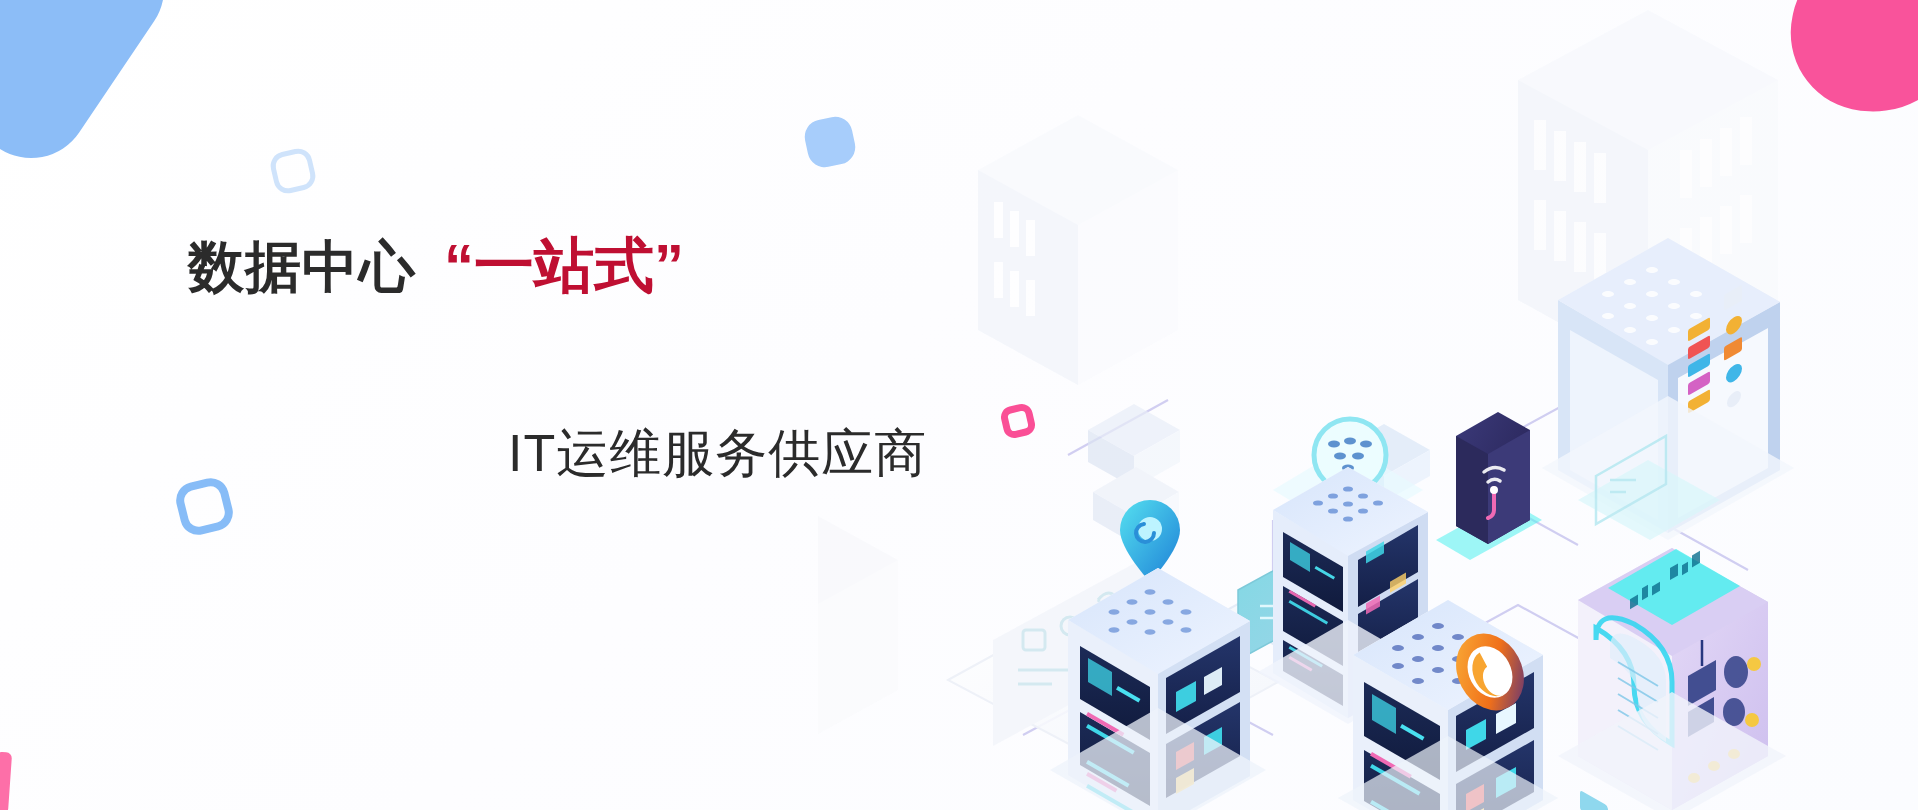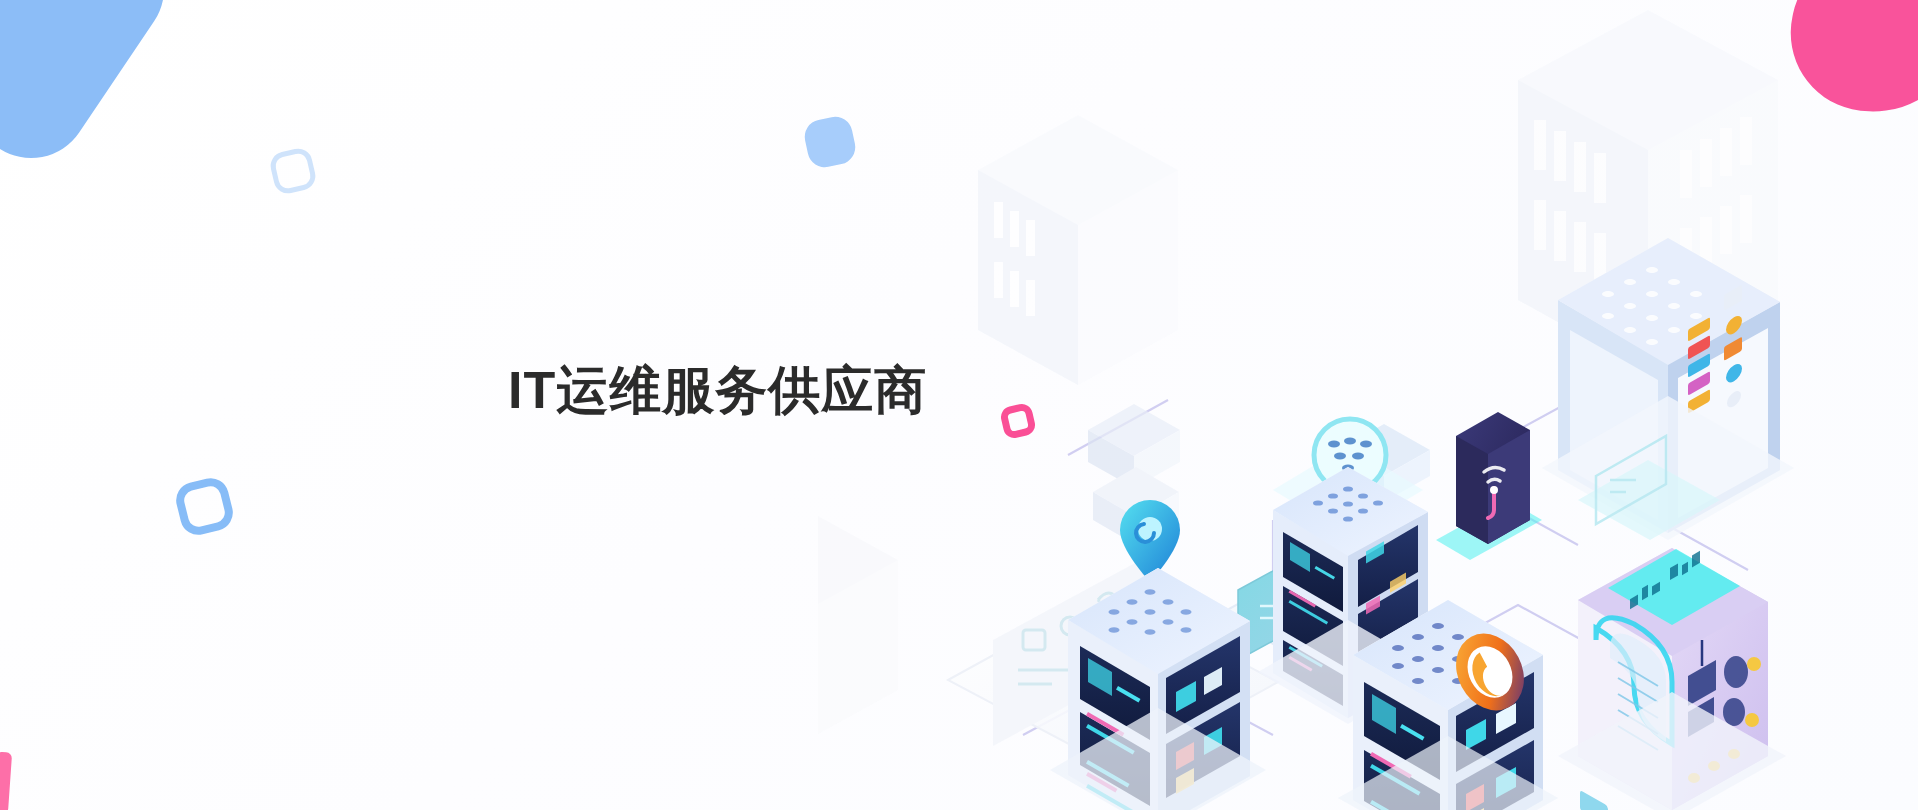--- a/index.html
+++ b/index.html
@@ -69,21 +69,21 @@
     line-height:1.05;
     white-space:nowrap;
   }
   .line-1 .dark { color:#2b2b2b; }
   .line-1 .spacer { display:inline-block; width:28px; }
   .line-1 .red { color:#bf0f32; font-size:60px; letter-spacing:0px; }
   .line-2 {
     margin-top:122px;
     margin-left:320px;
     font-size:52px;
-    font-weight:bold;
+    font-weight:normal;
     letter-spacing:1px;
     color:#2b2b2b;
     white-space:nowrap;
   }
 
   
   .illus { position:absolute; right:0; top:0; width:1100px; height:810px; }
   .illus svg { display:block; width:100%; height:100%; }
 </style>
 </head>
@@ -93,20 +93,23 @@
 
   <div class="blob-topleft"></div>
   <div class="blob-topright"></div>
   <div class="blob-bottomleft"></div>
   <div class="sq-outline sq-outline-1"></div>
   <div class="sq-outline sq-outline-2"></div>
   <div class="sq-outline sq-outline-3"></div>
   <div class="sq-filled-1"></div>
 
   <div class="headline">
+    <div class="line-1">
+      <span class="dark">数据中心</span><span class="spacer"></span><span class="red">“一站式”</span>
+    </div>
     <div class="line-2">IT运维服务供应商</div>
   </div>
 
   <div class="illus">
   <svg viewBox="0 0 1100 810" preserveAspectRatio="none" xmlns="http://www.w3.org/2000/svg">
     <defs>
       <linearGradient id="gRack" x1="0" y1="0" x2="0" y2="1">
         <stop offset="0%" stop-color="#1c2b57"></stop>
             <stop offset="100%" stop-color="#101a3c"></stop>
       </linearGradient>

